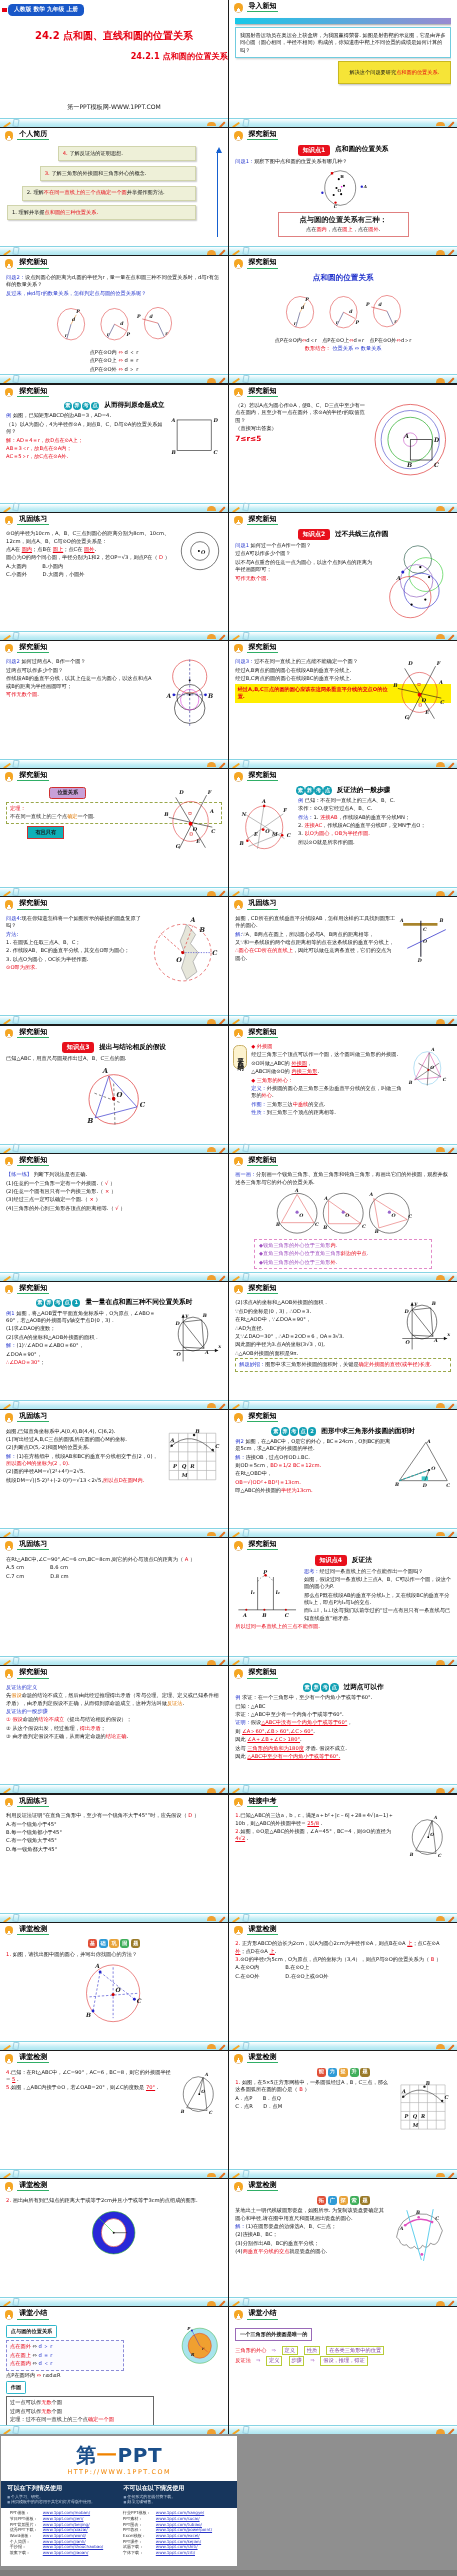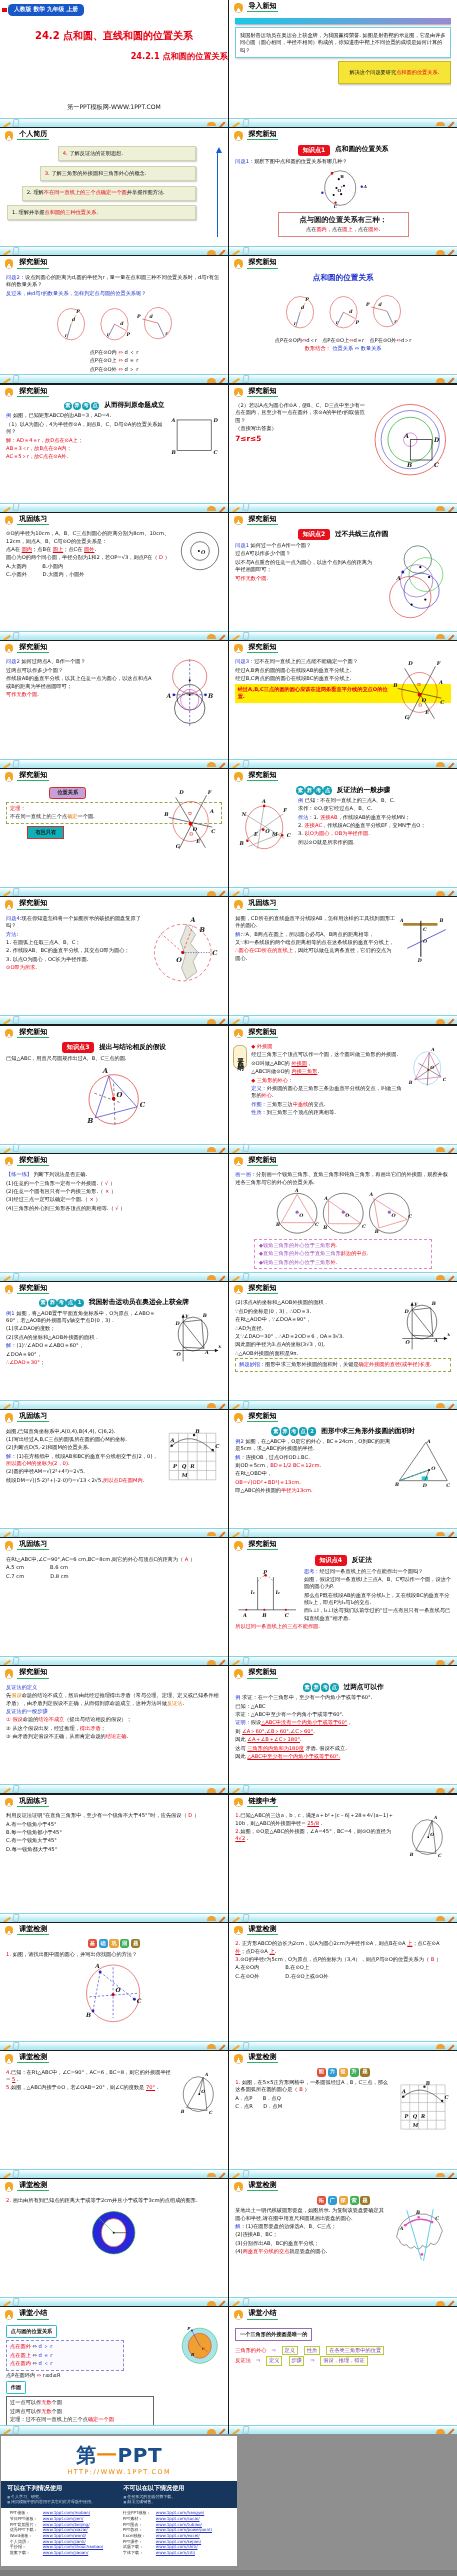--- a/index.html
+++ b/index.html
@@ -803,21 +803,21 @@
         </div>
         <div class="sbody">
           <div class="kprow">
             <span class="sybadge">
               <i>素</i>
               <i>养</i>
               <i>考</i>
               <i>点</i>
               <i class="synum">1</i>
             </span>
-            <span class="kptit">我国射击运动员在奥运会上获金牌</span>
+            <span class="kptit">量一量在点和圆三种不同位置关系时</span>
           </div>
           <div class="fig r"><svg width="52" viewBox="0 0 95 105" style="font-size:8.6px">
               <g stroke="#111">
                 <line x1="24" y1="8" x2="24" y2="94"></line>
                 <line x1="6" y1="74" x2="88" y2="74"></line>
               </g>
               <path d="M24,8 l-3,6 h6 Z" fill="#111"></path>
               <path d="M88,74 l-6,-3 v6 Z" fill="#111"></path>
               <ellipse cx="42" cy="44" rx="27" ry="31" fill="none" stroke="#111"></ellipse>
               <g stroke="#111">

